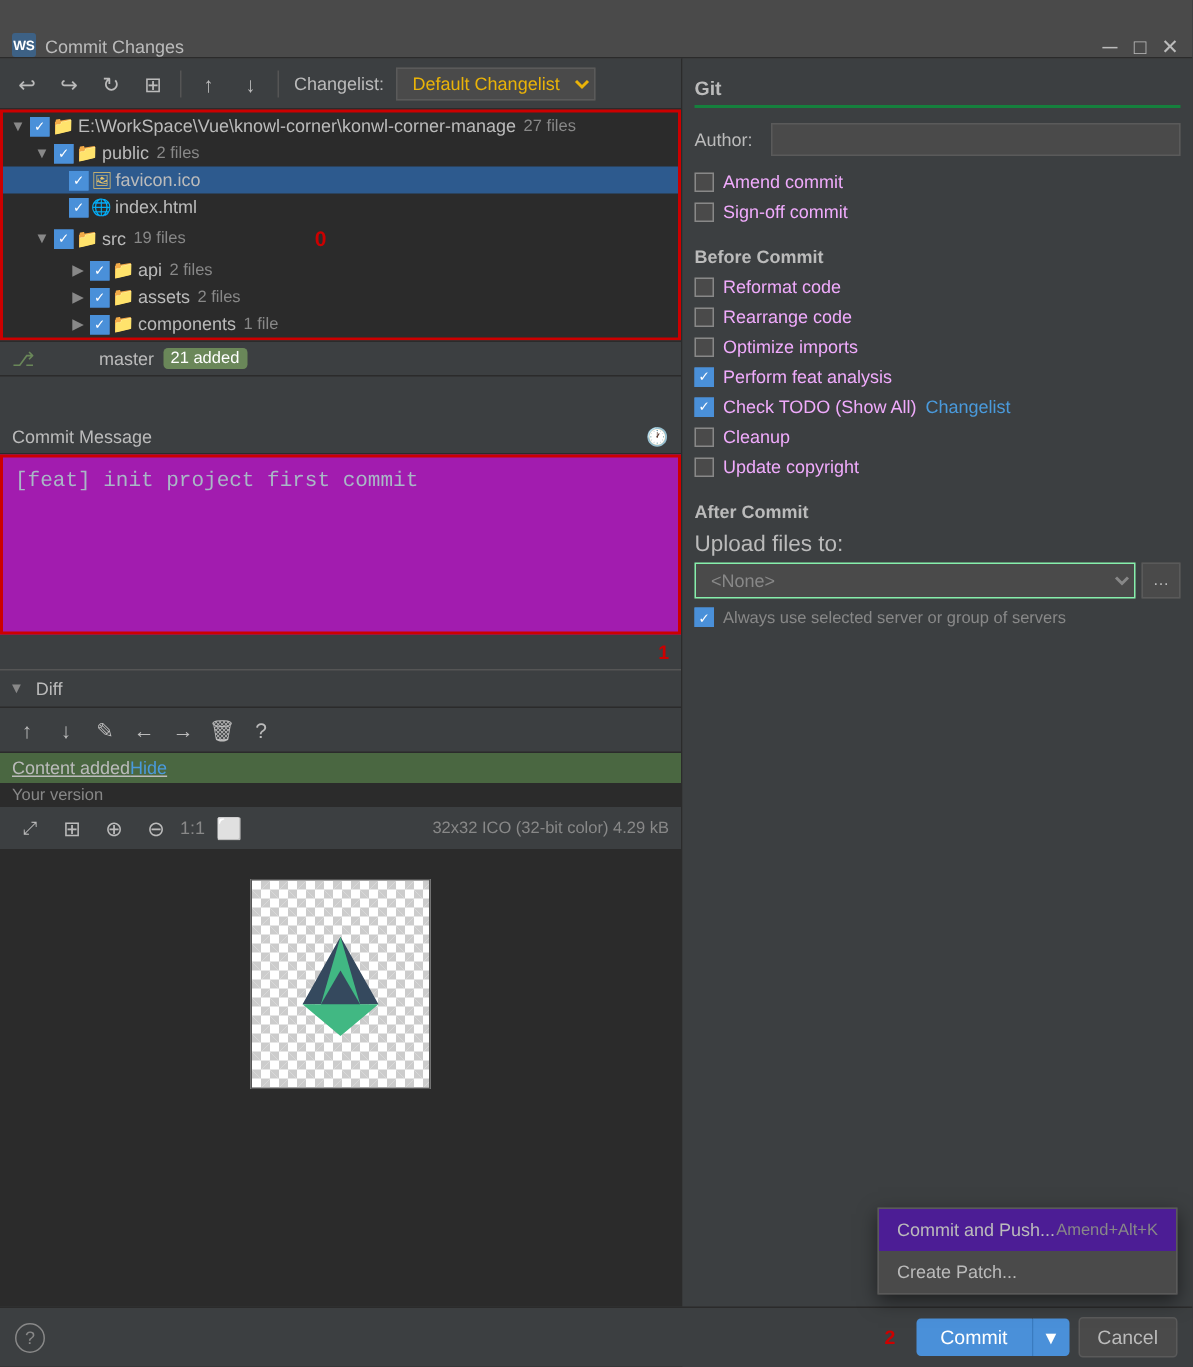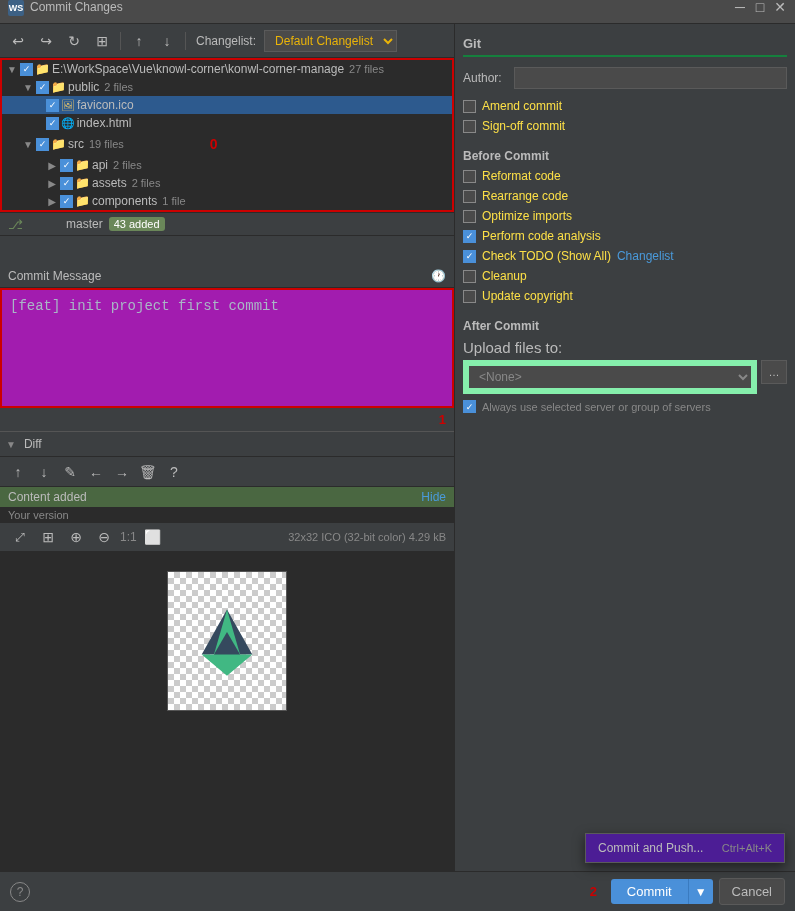--- a/index.html
+++ b/index.html
@@ -10,23 +10,23 @@
       color: #bbbbbb;
       width: 795px;
       height: 911px;
       overflow: hidden;
       position: relative;
     }
 
     
     .title-bar {
       background: #4a4a4a;
-      height: 24px;
-      display: flex;
-      align-items: flex-start;
+      height: 39px;
+      display: flex;
+      align-items: flex-end;
       padding: 0 8px;
       gap: 6px;
       border-bottom: 1px solid #2b2b2b;
     }
     .title-bar-icon {
       width: 16px;
       height: 16px;
       background: #3d6185;
       border-radius: 2px;
       display: flex; align-items: center; justify-content: center;
@@ -219,22 +219,22 @@
     .diff-content {
       flex: 1;
       background: #2b2b2b;
       overflow: hidden;
       position: relative;
     }
     .content-added-bar {
       background: #4a6741;
       padding: 3px 8px;
       display: flex;
-      justify-content: space-between;
-      align-items: center;
+      align-items: center;
+      text-decoration: underline;
     }
     .content-added-text { color: #bbbbbb; font-size: 12px; }
     .hide-btn { color: #4a9adb; font-size: 12px; cursor: pointer; }
     .your-version { padding: 2px 8px 2px 8px; color: #888; font-size: 11px; }
     .diff-info-bar {
       background: #3c3f41;
       padding: 2px 8px;
       display: flex;
       align-items: center;
       justify-content: space-between;
@@ -316,38 +316,38 @@
       margin-bottom: 6px;
     }
     .check-square {
       width: 13px; height: 13px;
       border: 1px solid #888;
       background: #4a4a4a;
       display: inline-flex; align-items: center; justify-content: center;
       font-size: 9px; cursor: pointer; flex-shrink: 0;
     }
     .check-square.checked { background: #4a90d9; border-color: #4a90d9; color: white; }
-    .check-label { color: #fde047; font-size: 12px; }
+    .check-label { color: #f0abfc; font-size: 12px; }
     .check-link { color: #4a9adb; font-size: 12px; cursor: pointer; text-decoration: none; }
 
     .section-header {
       color: #bbbbbb;
       font-size: 12px;
       font-weight: bold;
       margin: 10px 0 6px 0;
     }
 
     .upload-label { color: #bbbbbb; font-size: 15px; margin-bottom: 4px; }
     .upload-row {
       display: flex; gap: 4px; margin-bottom: 6px;
     }
     .upload-dropdown {
       flex: 1;
       background: #4a4a4a;
-      border: 6px solid #86efac;
+      border: 1px solid #86efac;
       color: #888;
       padding: 3px 6px;
       font-size: 12px;
     }
     .upload-browse {
       width: 26px; height: 24px;
       background: #4a4a4a;
       border: 1px solid #5a5a5a;
       color: #bbbbbb;
       display: flex; align-items: center; justify-content: center;
@@ -545,21 +545,21 @@
         <div class="checkbox checked">✓</div>
         <span class="folder-icon">📁</span>
         <span class="tree-label">components</span>
         <span class="tree-count">1 file</span>
       </div>
     </div>
 
     <div class="status-bar-left">
       <span class="branch-icon">⎇</span>
       <span class="branch-name">master</span>
-      <span class="added-badge">43 added</span>
+      <span class="added-badge">21 added</span>
     </div>
 
     <div class="commit-msg-section">
       <div class="commit-msg-header">
         <span class="commit-msg-title">Commit Message</span>
         <span style="color:#888;">🕐</span>
       </div>
       <div class="commit-msg-body">
         <textarea class="commit-msg-input" style="">[feat] init project first commit</textarea>
       </div>
@@ -640,21 +640,21 @@
     <div class="checkbox-row">
       <div class="check-square"></div>
       <span class="check-label">Rearrange code</span>
     </div>
     <div class="checkbox-row">
       <div class="check-square"></div>
       <span class="check-label">Optimize imports</span>
     </div>
     <div class="checkbox-row">
       <div class="check-square checked">✓</div>
-      <span class="check-label">Perform code analysis</span>
+      <span class="check-label">Perform feat analysis</span>
     </div>
     <div class="checkbox-row">
       <div class="check-square checked">✓</div>
       <span class="check-label">Check TODO (Show All)</span>
       <a class="check-link">Changelist</a>
     </div>
     <div class="checkbox-row">
       <div class="check-square"></div>
       <span class="check-label">Cleanup</span>
     </div>
@@ -687,15 +687,18 @@
       <button class="commit-btn-main">Commit</button>
       <button class="commit-btn-dropdown">▼</button>
     </div>
     <button class="cancel-btn">Cancel</button>
   </div>
 </div>
 
 <div class="dropdown-popup">
   <div class="dropdown-popup-item active">
     <span>Commit and Push...</span>
-    <span class="shortcut">Ctrl+Alt+K</span>
+    <span class="shortcut">Amend+Alt+K</span>
+  </div>
+  <div class="dropdown-popup-item">
+    <span>Create Patch...</span>
   </div>
 </div>
 
 </body></html>

